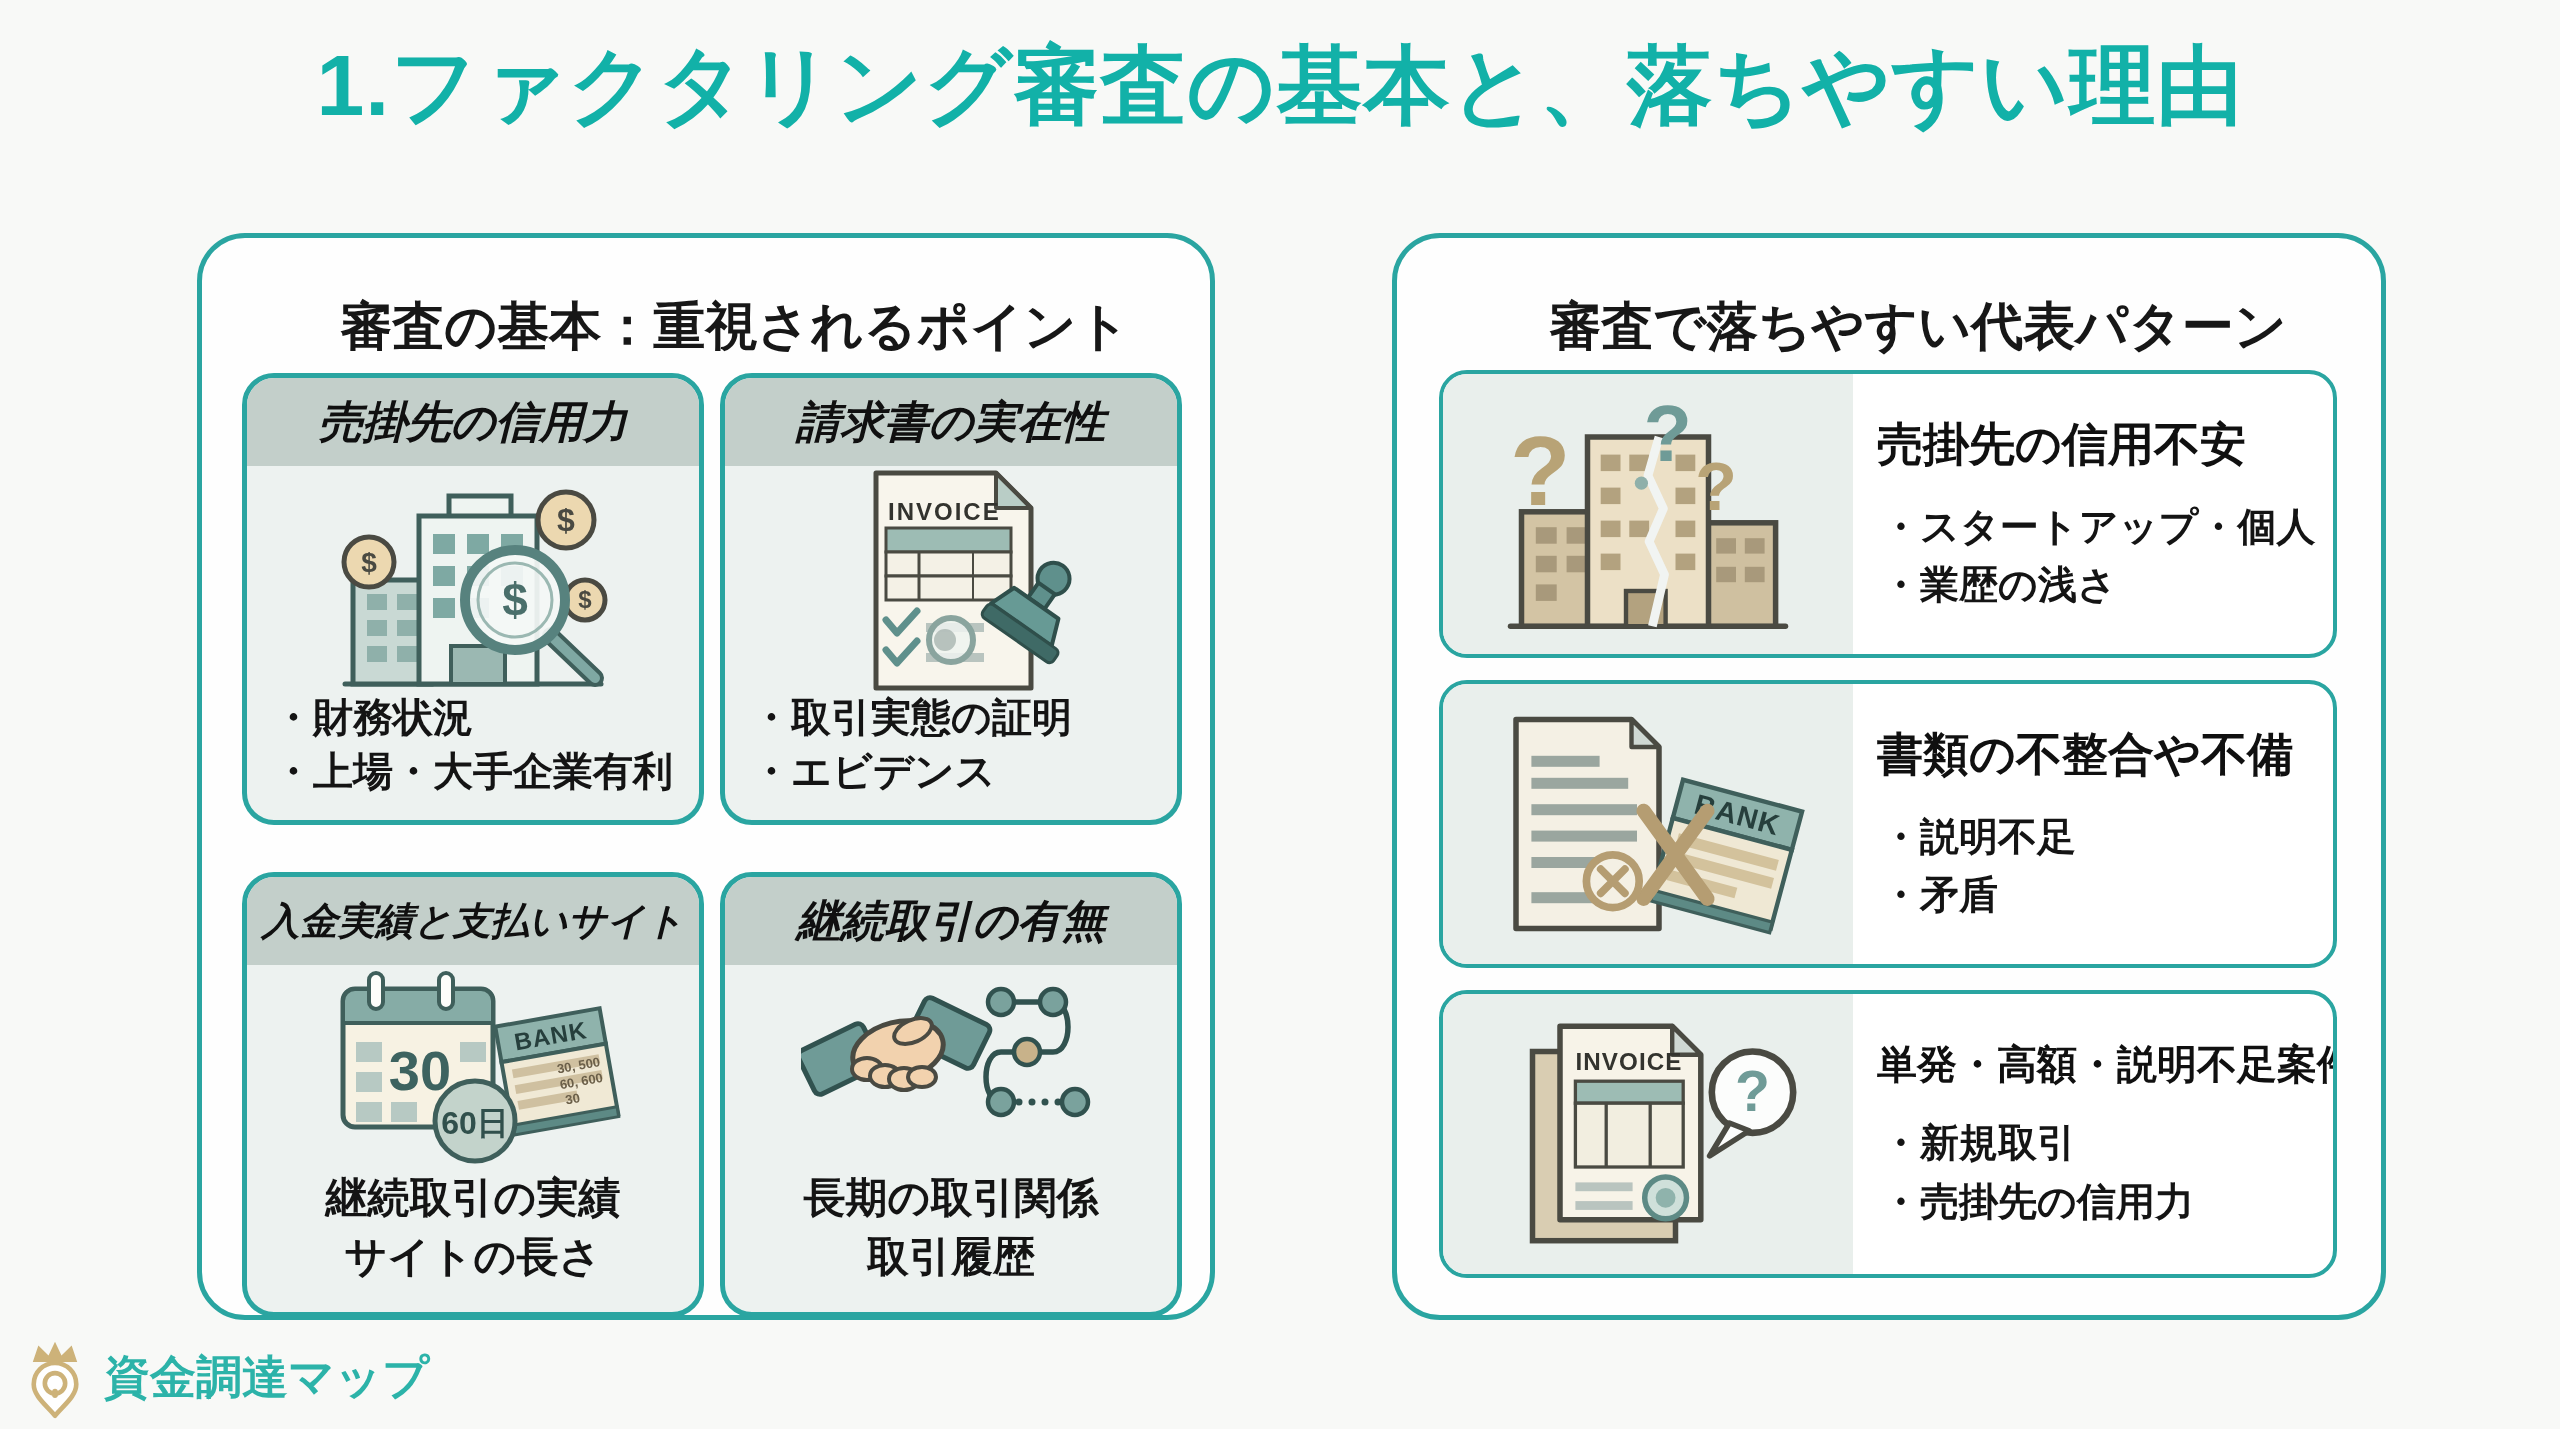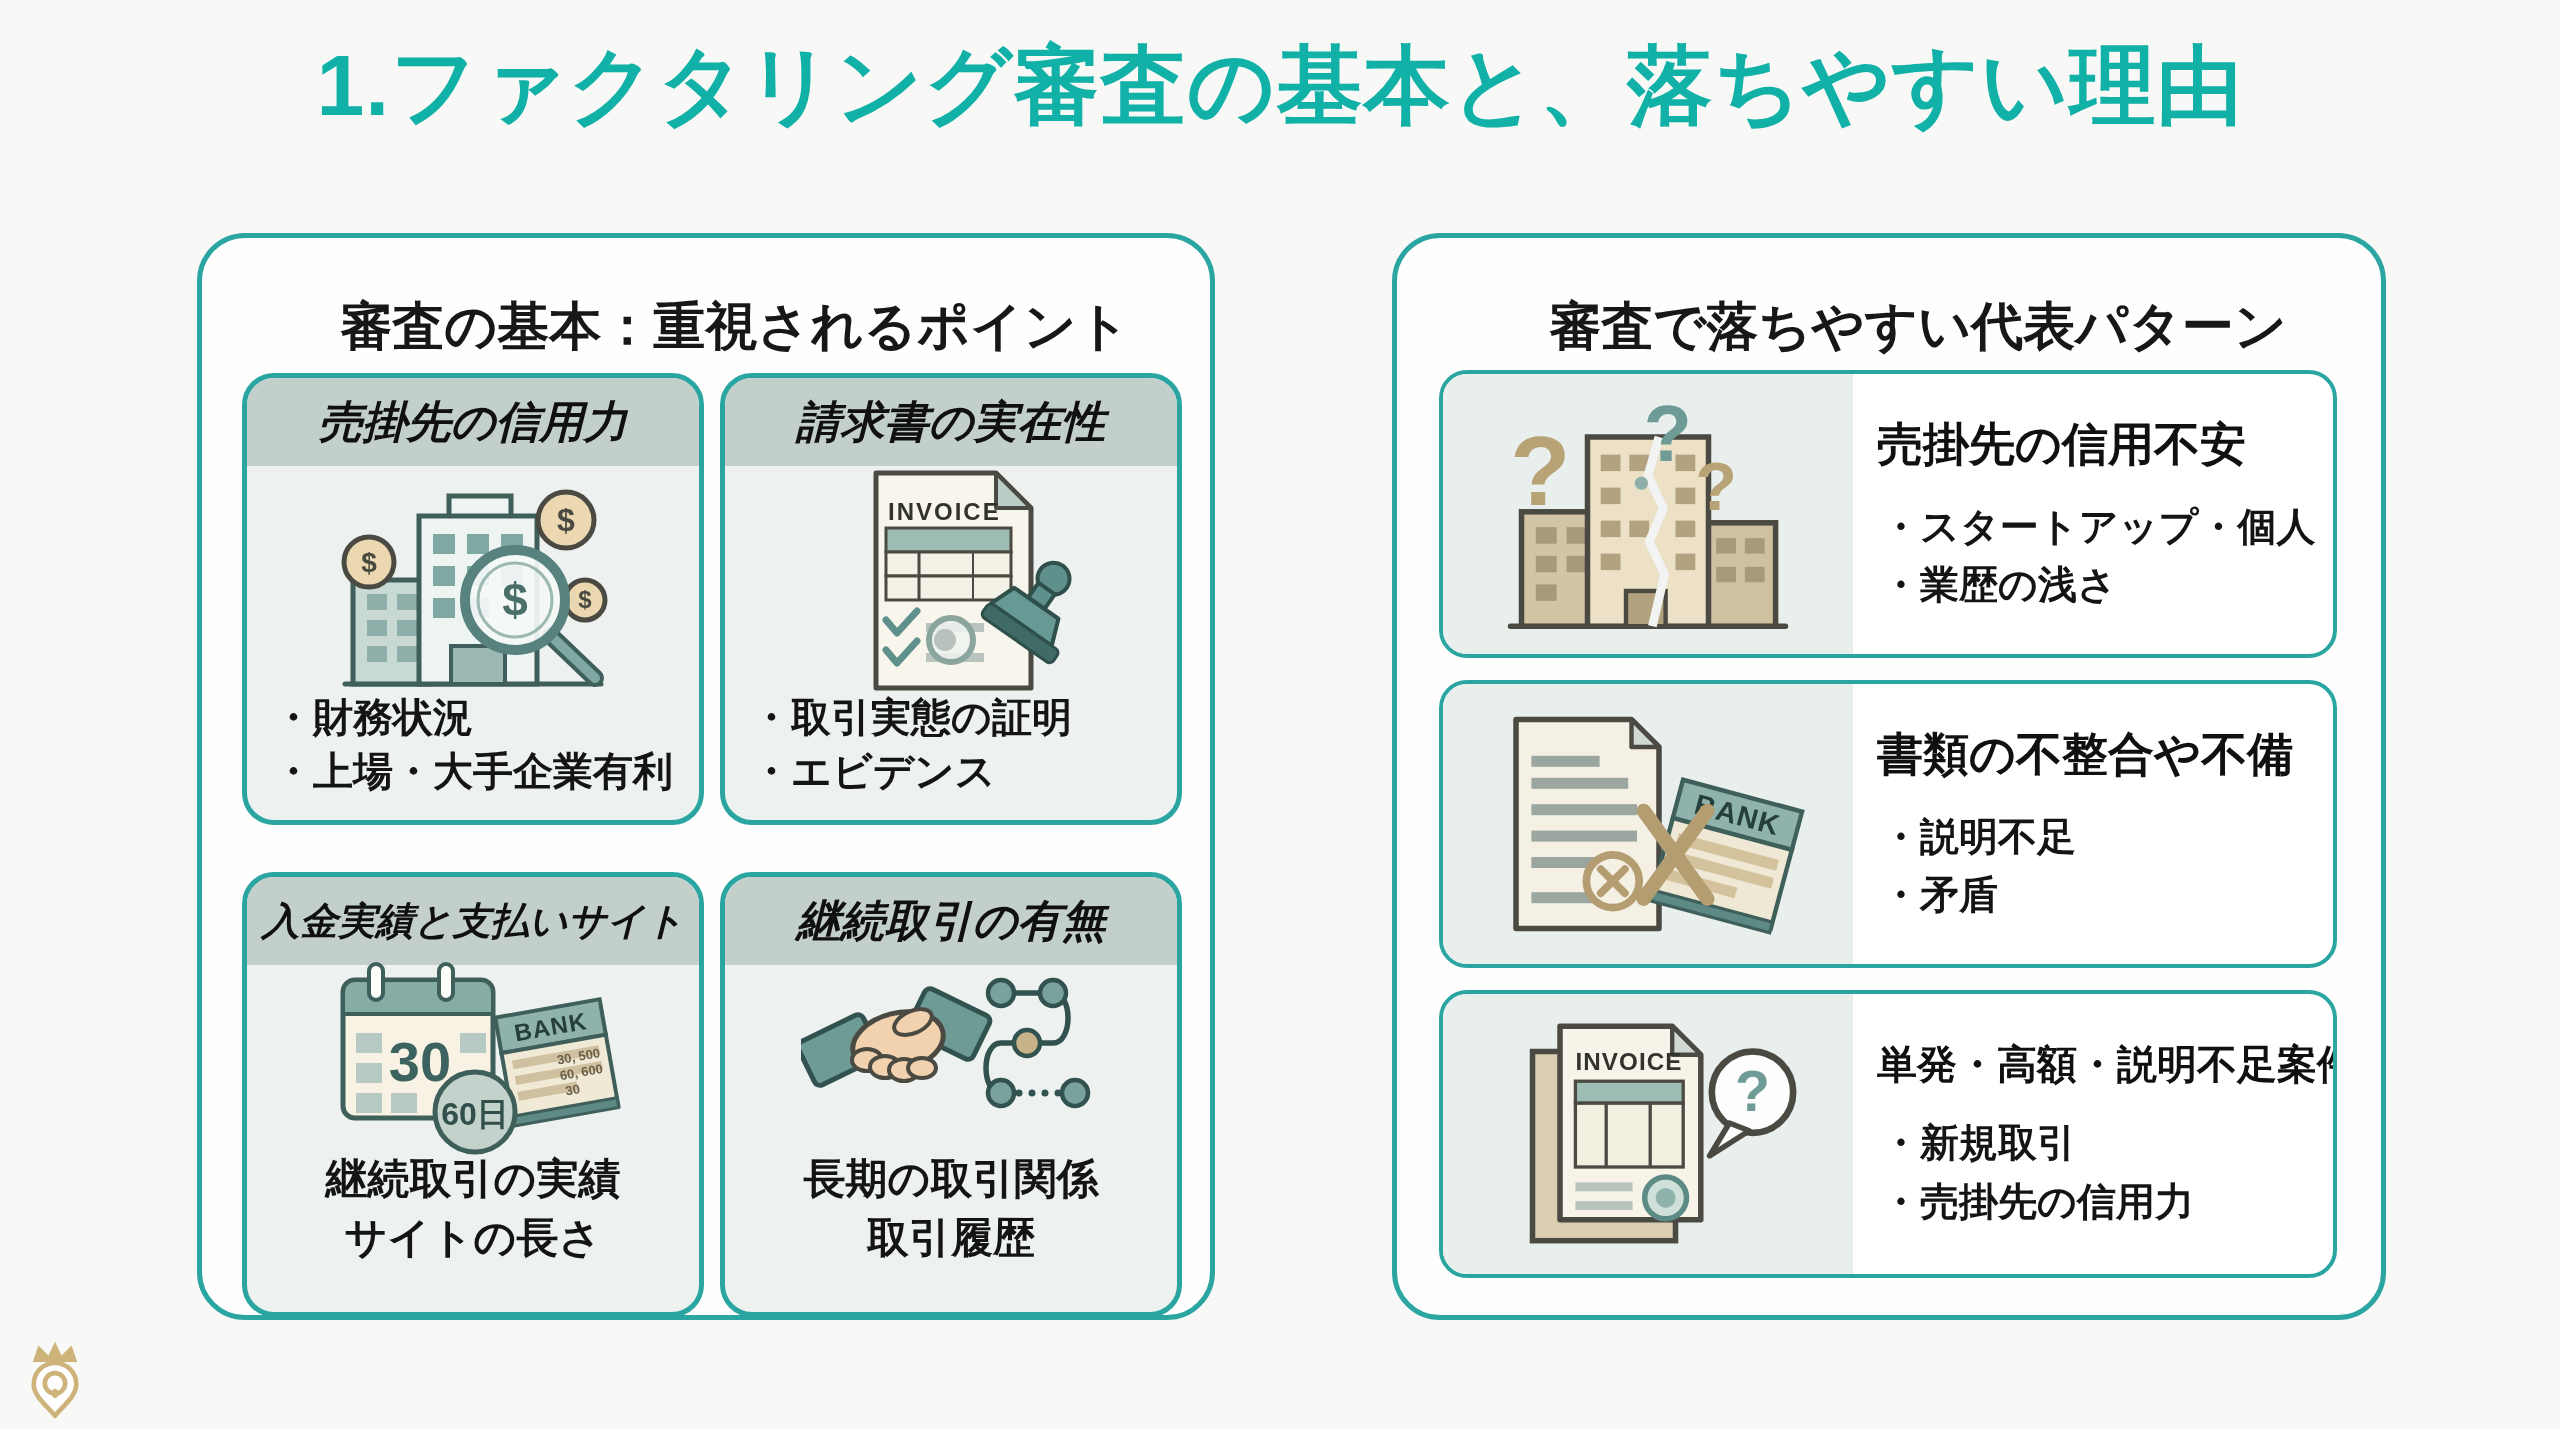--- a/index.html
+++ b/index.html
@@ -43,21 +43,21 @@
     font-size:44px; font-weight:900; color:#101010; white-space:nowrap;font-style:italic;
   }
   .card-2 .card-header { font-size:38px; }
   .card-icon { flex:1 1 auto; display:flex; align-items:center; justify-content:center; min-height:0; }
   .card-icon svg { width:300px; height:auto; }
   .card-bullets {
     list-style:none; margin:0; padding:0 24px 22px 26px;
     font-size:40px; font-weight:800; line-height:1.35; color:#141414; white-space:nowrap;
   }
   .card-lines {
-    margin:0; padding:0 8px 44px; text-align:center;
+    margin:0; padding:0 8px 25px; text-align:center;
     font-size:42px; font-weight:800; line-height:1.4; color:#141414;
   }
   
   .row {
     position:absolute; left:42px; width:898px; height:288px;
     border:4px solid #2aa5a1; border-radius:28px; overflow:hidden;
     background:#ffffff; display:flex;
   }
   .row-0 { top:132px; } .row-1 { top:442px; } .row-2 { top:752px; }
   .row-iconpane {
@@ -361,15 +361,16 @@
     </article>
   </section>
 
   <footer class="footer-logo">
     <svg viewBox="0 0 80 88">
       <path d="M16,26 L22,8 L33,19 L40,4 L47,19 L58,8 L64,26 Z" fill="#cdb279"></path>
       <path d="M40,84 C31,73 17,63 17,50 a23,23 0 1 1 46,0 C63,63 49,73 40,84 Z" fill="#ffffff" stroke="#cdb279" stroke-width="5" stroke-linejoin="round"></path>
       <circle cx="40" cy="49" r="11" fill="none" stroke="#cdb279" stroke-width="5"></circle>
       <rect x="37" y="55" width="6" height="10" rx="3" fill="#cdb279"></rect>
     </svg>
+    <span class="logo-text">資金調達マップ</span>
   </footer>
 
 </div>
 
 </body></html>

